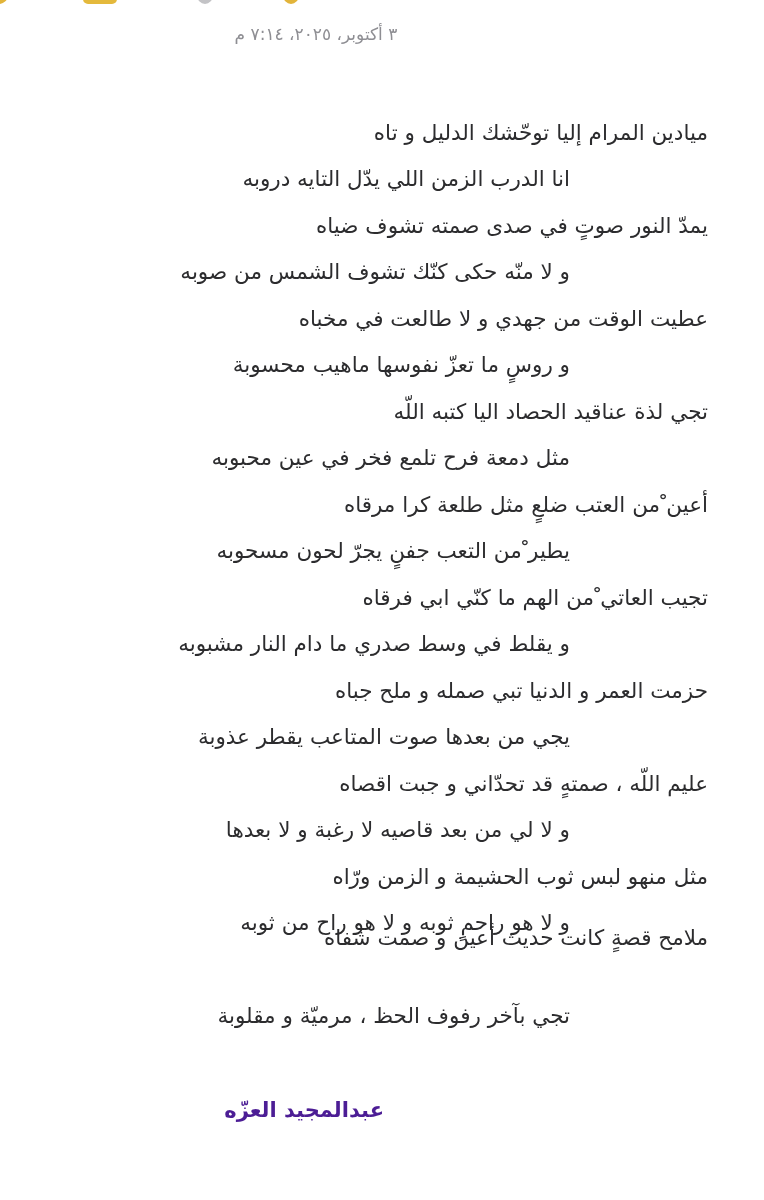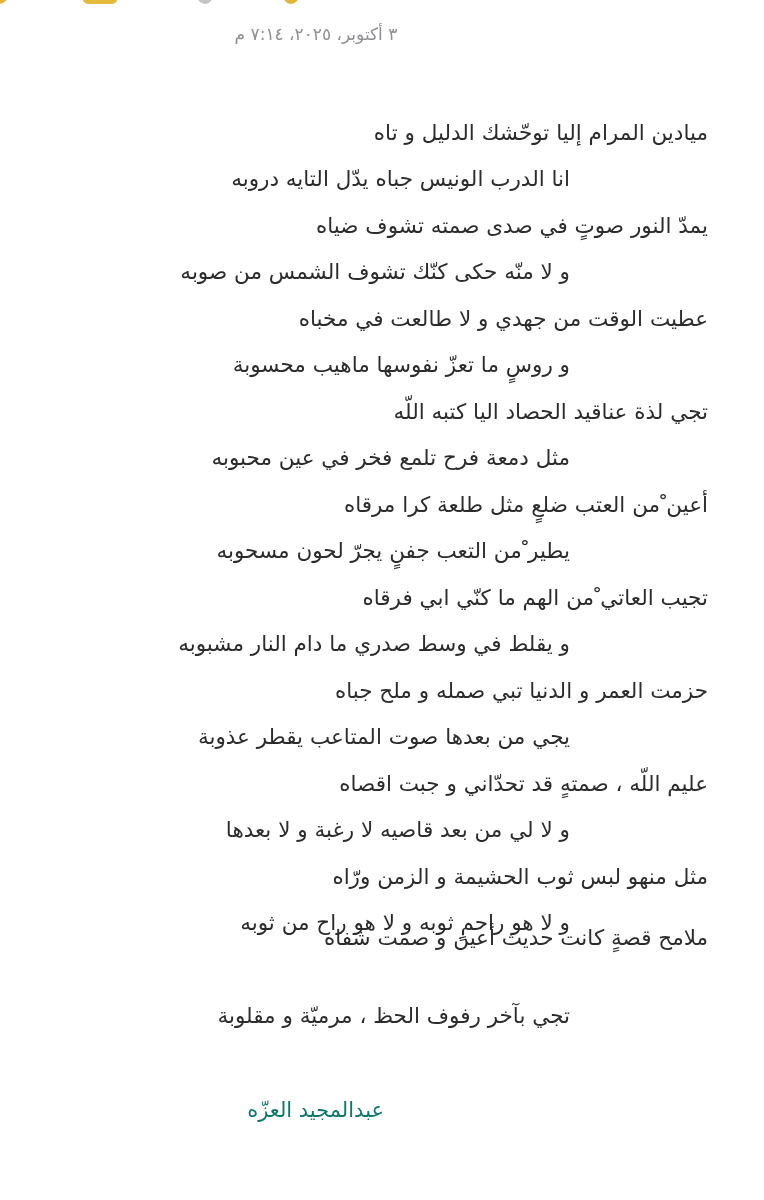--- a/index.html
+++ b/index.html
@@ -81,42 +81,42 @@
   }
   .line.indent {
     right: 194px;
   }
   .signature {
     position: absolute;
     top: 1098px;
     right: 380px;
     direction: rtl;
     font-size: 21px;
-    font-weight: normal;
-    color: #0f766e;
+    font-weight: bold;
+    color: #4c1d95;
     white-space: nowrap;
   }
 </style>
 </head>
 <body>
 
 <div class="toolbar">
   <div class="tb-icon tb-sliver"></div>
   <div class="tb-icon tb-rect"></div>
   <div class="tb-icon tb-gray"></div>
   <div class="tb-icon tb-gold"></div>
 </div>
 
 <div class="timestamp">
   <span>٣ أكتوبر، ٢٠٢٥، ٧:١٤ م</span>
 </div>
 
 <div class="poem">
   <div class="line" style="top:0px">ميادين المرام إليا توحّشك الدليل و تاه</div>
-  <div class="line indent" style="top:46px">انا الدرب الونيس جباه يدّل التايه دروبه</div>
+  <div class="line indent" style="top:46px">انا الدرب الزمن اللي يدّل التايه دروبه</div>
   <div class="line" style="top:93px">يمدّ النور صوتٍ في صدى صمته تشوف ضياه</div>
   <div class="line indent" style="top:139px">و لا منّه حكى كنّك تشوف الشمس من صوبه</div>
   <div class="line" style="top:186px">عطيت الوقت من جهدي و لا طالعت في مخباه</div>
   <div class="line indent" style="top:232px">و روسٍ ما تعزّ نفوسها ماهيب محسوبة</div>
   <div class="line" style="top:279px">تجي لذة عناقيد الحصاد اليا كتبه اللّه</div>
   <div class="line indent" style="top:325px">مثل دمعة فرح تلمع فخر في عين محبوبه</div>
   <div class="line" style="top:372px">أعين  ْمن العتب ضلعٍ مثل طلعة كرا مرقاه</div>
   <div class="line indent" style="top:418px">يطير ْمن التعب جفنٍ يجرّ لحون مسحوبه</div>
   <div class="line" style="top:465px">تجيب العاتي ْمن الهم ما كنّي ابي فرقاه</div>
   <div class="line indent" style="top:511px">و يقلط في وسط صدري ما دام النار مشبوبه</div>

